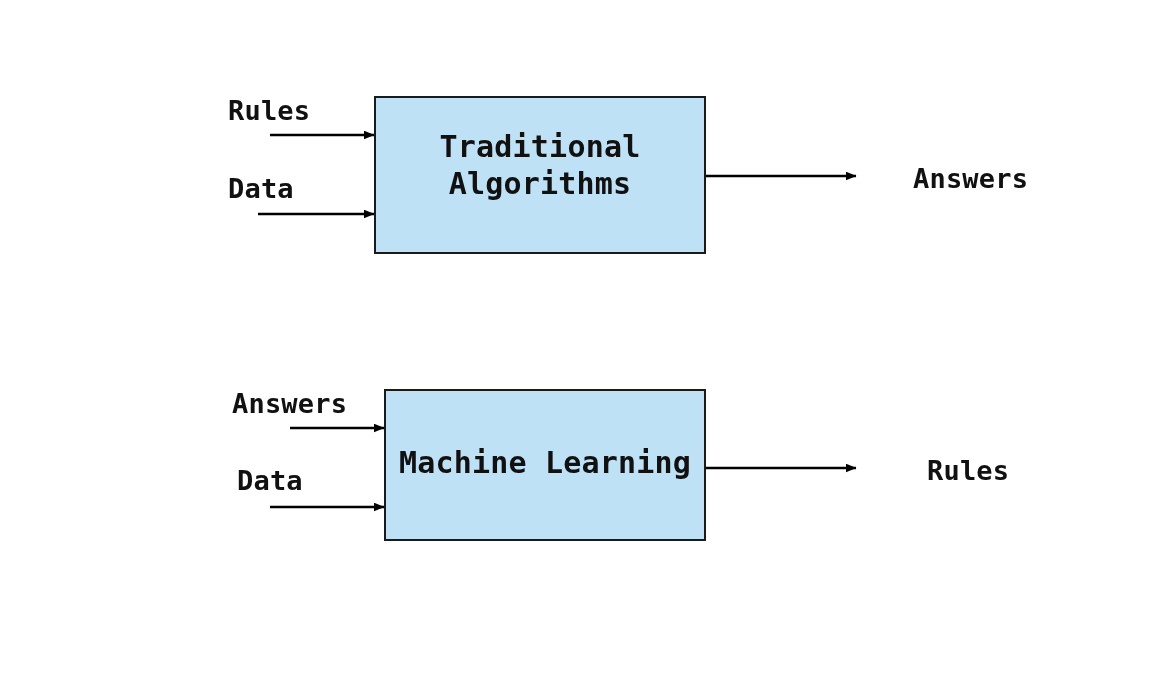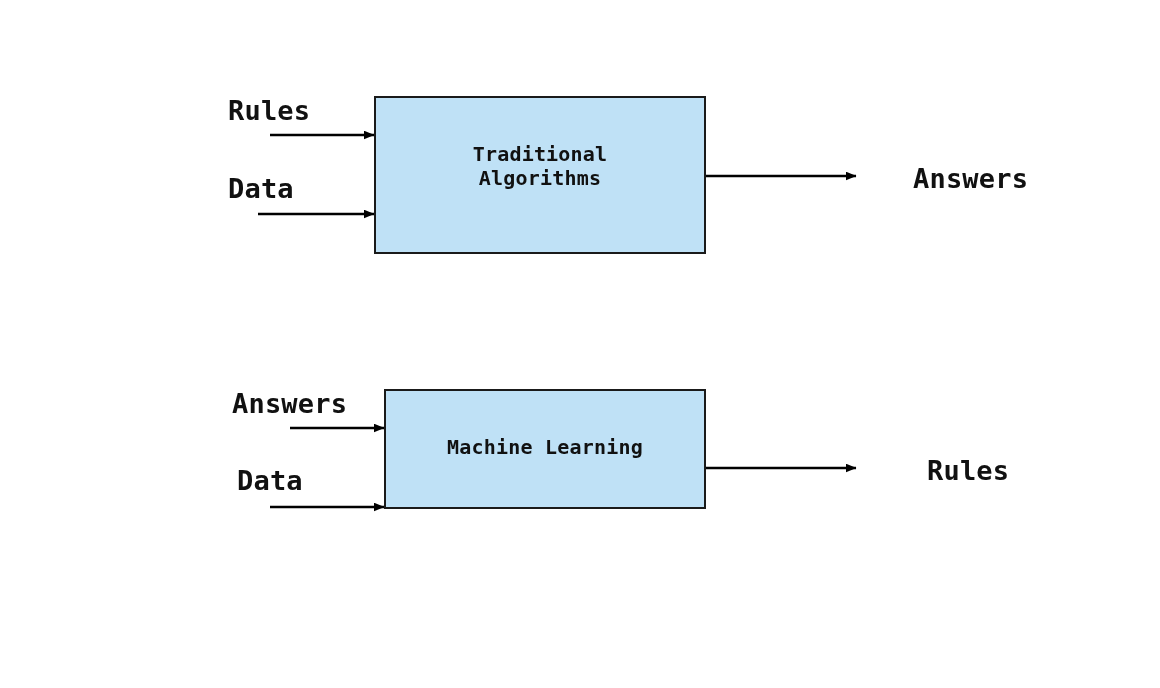--- a/index.html
+++ b/index.html
@@ -25,42 +25,42 @@
     position: absolute;
     box-sizing: border-box;
     background: #bfe1f6;
     border: 2px solid #1a1a1a;
     display: flex;
     align-items: center;
     justify-content: center;
   }
   .process-box-label {
     font-family: "DejaVu Sans Mono", "Liberation Mono", monospace;
-    font-size: 20px;
+    font-size: 30px;
     font-weight: bold;
     color: #111111;
     text-align: center;
     line-height: 1.22;
     white-space: pre-line;
     letter-spacing: 0.2px;
     user-select: none;
   }
   .io-label {
     position: absolute;
     font-family: "DejaVu Sans Mono", "Liberation Mono", monospace;
     font-size: 27px;
     font-weight: bold;
     color: #111111;
     white-space: nowrap;
     letter-spacing: 0.2px;
     user-select: none;
   }
   #box-traditional { left: 374px; top: 96px; width: 332px; height: 158px; }
   #box-traditional .process-box-label { transform: translateY(-9px); }
-  #box-ml { left: 384px; top: 389px; width: 322px; height: 120px; }
+  #box-ml { left: 384px; top: 389px; width: 322px; height: 152px; }
   #box-ml .process-box-label { transform: translateY(-2px); }
 
   #label-in-rules      { left: 228px; top: 95px; }
   #label-in-data-top   { left: 228px; top: 173px; }
   #label-out-answers   { left: 913px; top: 163px; }
   #label-in-answers    { left: 232px; top: 388px; }
   #label-in-data-bot   { left: 237px; top: 465px; }
   #label-out-rules     { left: 927px; top: 455px; }
 </style>
 </head>

